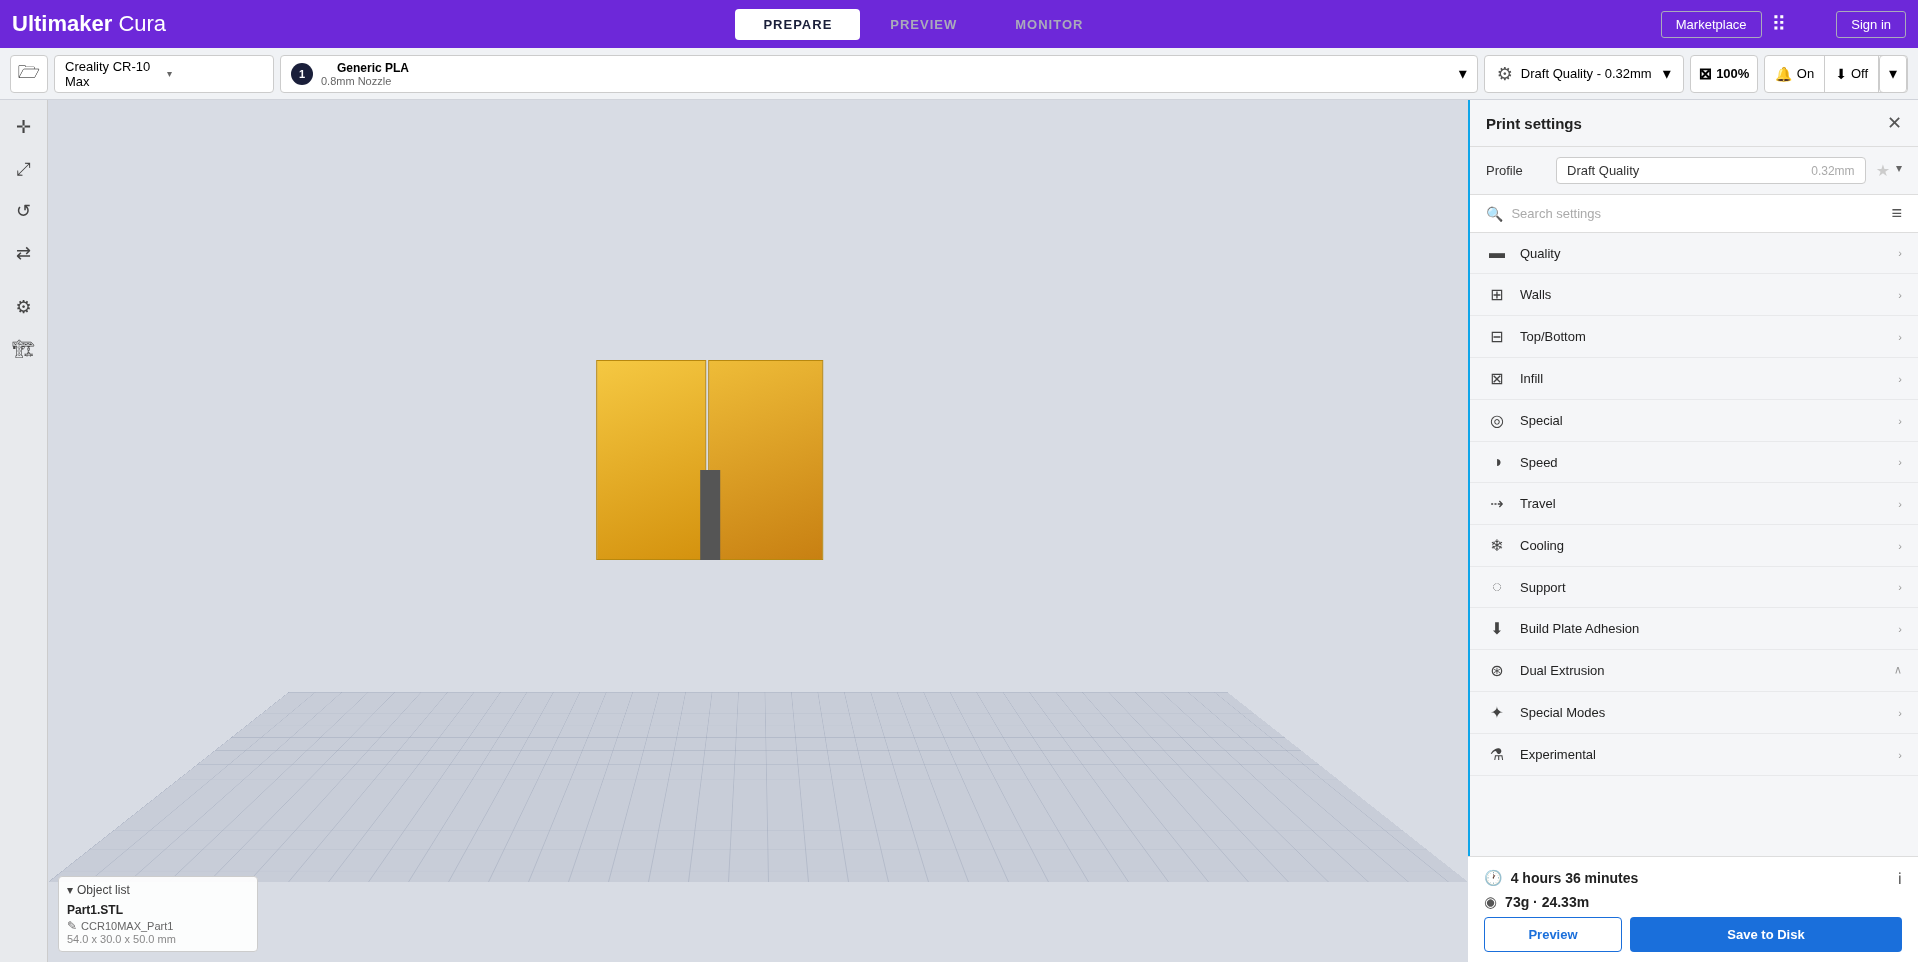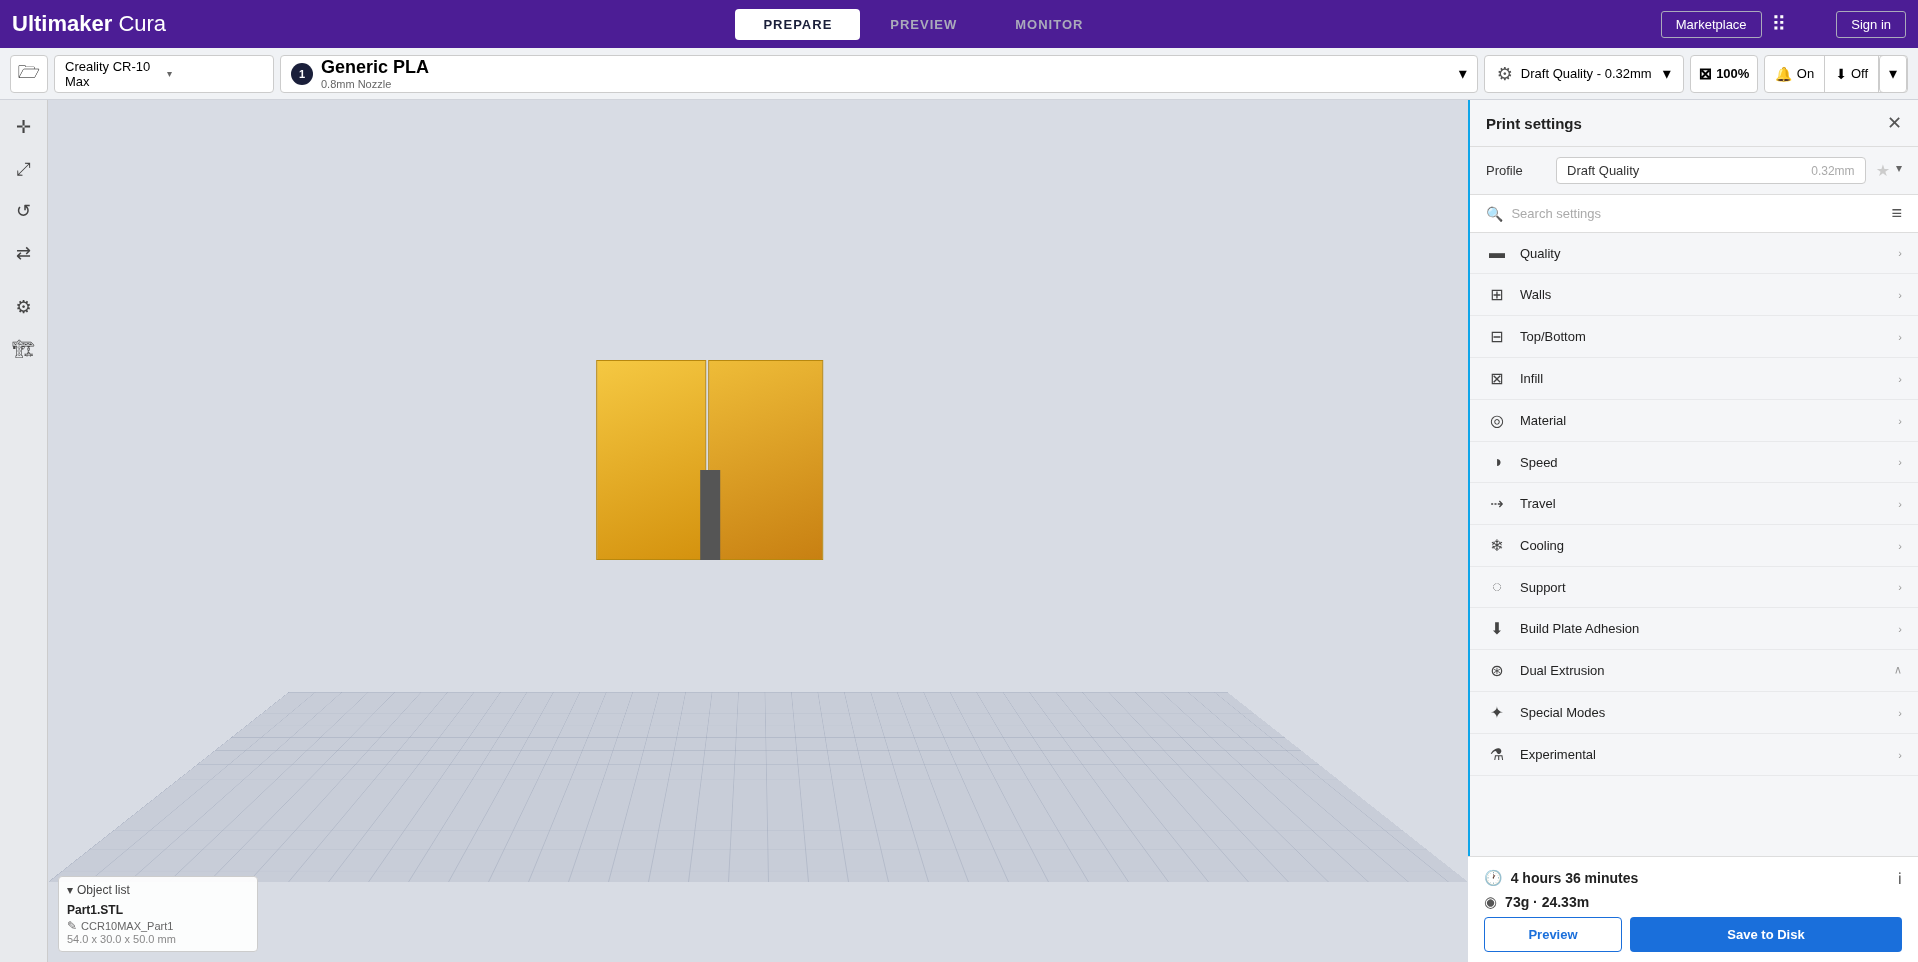--- a/index.html
+++ b/index.html
@@ -1,21 +1,21 @@
 <!DOCTYPE html>
 <html><head>
   <meta charset="utf-8">
   <style>
     * { box-sizing: border-box; margin: 0; padding: 0; }
     body { font-family: 'Segoe UI', Arial, sans-serif; background: #1a1f3a; width: 1918px; height: 962px; overflow: hidden; }
 
     
     #topnav {
       display: flex; align-items: center; height: 48px;
-      background: #4c1d95; padding: 0 12px; gap: 8px;
+      background: #6d28d9; padding: 0 12px; gap: 8px;
     }
     #topnav .logo { color: white; font-size: 22px; font-weight: 300; margin-right: 20px; white-space: nowrap; }
     #topnav .logo span { font-weight: 700; }
     .nav-tabs { display: flex; gap: 2px; flex: 1; justify-content: center; }
     .nav-tab {
       padding: 8px 28px; color: #aab; font-size: 13px; font-weight: 600;
       letter-spacing: 1px; cursor: pointer; border-radius: 3px;
       text-transform: uppercase;
     }
     .nav-tab.active { background: white; color: #1a1f3a; border-radius: 4px; }
@@ -51,21 +51,21 @@
     .material-select {
       display: flex; align-items: center; background: white; border: 1px solid #ccc;
       border-radius: 4px; padding: 4px 10px; gap: 8px; cursor: pointer; height: 38px;
       flex: 1;
     }
     .material-badge {
       background: #1a1f3a; color: white; border-radius: 50%; width: 22px; height: 22px;
       display: flex; align-items: center; justify-content: center; font-size: 11px; font-weight: 700;
     }
     .material-text { display: flex; flex-direction: column; }
-    .material-text .mat-name { font-size: 18px; font-weight: 600; }
+    .material-text .mat-name { font-size: 12px; font-weight: 600; margin-left: 16px; }
     .material-text .mat-sub { font-size: 11px; color: #666; }
 
     .quality-btn {
       display: flex; align-items: center; background: white; border: 1px solid #ccc;
       border-radius: 4px; padding: 4px 12px; gap: 8px; cursor: pointer; height: 38px;
       min-width: 200px;
     }
     .quality-icon { font-size: 18px; color: #555; }
     .quality-text { font-size: 13px; font-weight: 500; }
 
@@ -392,21 +392,21 @@
         <span class="ps-item-label">Top/Bottom</span>
         <span class="ps-item-chevron">›</span>
       </div>
       <div class="ps-item">
         <span class="ps-item-icon">⊠</span>
         <span class="ps-item-label">Infill</span>
         <span class="ps-item-chevron">›</span>
       </div>
       <div class="ps-item">
         <span class="ps-item-icon">◎</span>
-        <span class="ps-item-label">Material</span>
+        <span class="ps-item-label">Special</span>
         <span class="ps-item-chevron">›</span>
       </div>
       <div class="ps-item">
         <span class="ps-item-icon">◑</span>
         <span class="ps-item-label">Speed</span>
         <span class="ps-item-chevron">›</span>
       </div>
       <div class="ps-item">
         <span class="ps-item-icon">⇢</span>
         <span class="ps-item-label">Travel</span>

